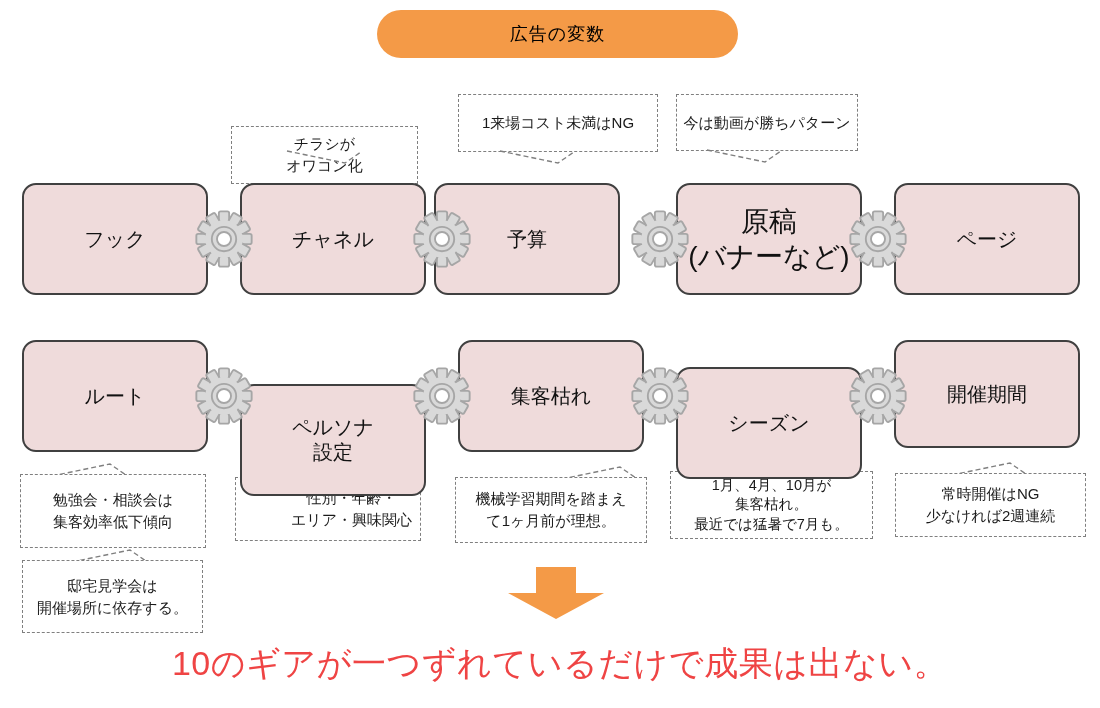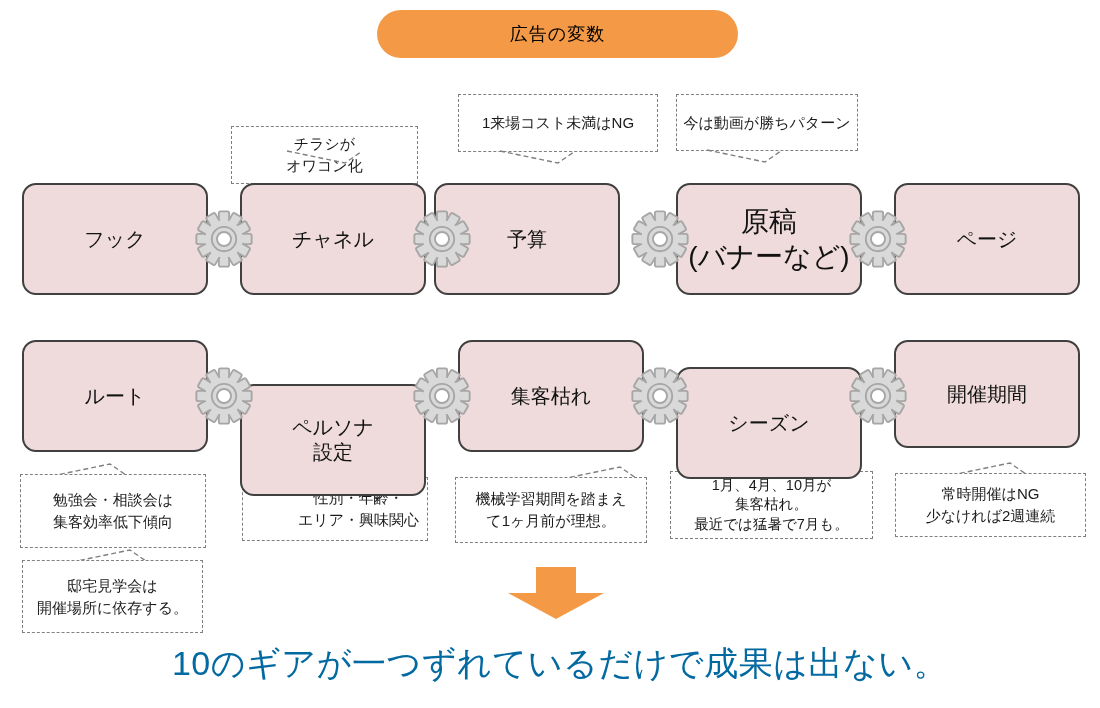--- a/index.html
+++ b/index.html
@@ -24,21 +24,21 @@
     display:flex;align-items:center;justify-content:center;text-align:center;
     font-size:20px;color:#111111;white-space:pre-line;line-height:1.25;
     box-sizing:border-box;z-index:2;
   }
   .gear{position:absolute;width:60px;height:60px;z-index:3;}
   .tail{position:absolute;z-index:1;}
   .tail polyline{fill:none;stroke:#7f7f7f;stroke-width:1.4;stroke-dasharray:5 3;}
   .arrow{position:absolute;left:508px;top:567px;z-index:2;}
   .conclusion{
     position:absolute;left:20px;top:641px;width:1080px;
-    text-align:center;font-size:34px;color:#0369a1;letter-spacing:0.5px;
+    text-align:center;font-size:34px;color:#ef4444;letter-spacing:0.5px;
   }
   svg{display:block;}
 </style>
 </head>
 <body>
 
 <svg width="0" height="0" style="position:absolute">
   <defs>
     <symbol id="gear-sym" viewBox="0 0 64 64">
       <circle cx="32" cy="32" r="21.5" fill="#D9D9D9" stroke="#A6A6A6" stroke-width="2"></circle>
@@ -117,21 +117,21 @@
 
 <svg class="tail" style="left:50px;top:460px;" width="90" height="18" viewBox="0 0 90 18">
     <polyline points="2,16 60,4 76,15"></polyline>
   </svg>
 <div class="callout" style="left:20px;top:474px;width:186px;height:74px;">勉強会・相談会は
 集客効率低下傾向</div>
 
 <svg class="tail" style="left:320px;top:463px;" width="90" height="18" viewBox="0 0 90 18">
     <polyline points="2,16 60,4 76,15"></polyline>
   </svg>
-<div class="callout" style="left:242px;top:477px;width:186px;height:64px;padding-left:47px;">性別・年齢・
+<div class="callout" style="left:235px;top:477px;width:186px;height:64px;padding-left:47px;">性別・年齢・
 エリア・興味関心</div>
 
 <svg class="tail" style="left:560px;top:463px;" width="90" height="18" viewBox="0 0 90 18">
     <polyline points="2,16 60,4 76,15"></polyline>
   </svg>
 <div class="callout" style="left:455px;top:477px;width:192px;height:66px;">機械学習期間を踏まえ
 て1ヶ月前が理想。</div>
 
 <svg class="tail" style="left:700px;top:457px;" width="90" height="18" viewBox="0 0 90 18">
     <polyline points="2,16 60,4 76,15"></polyline>

